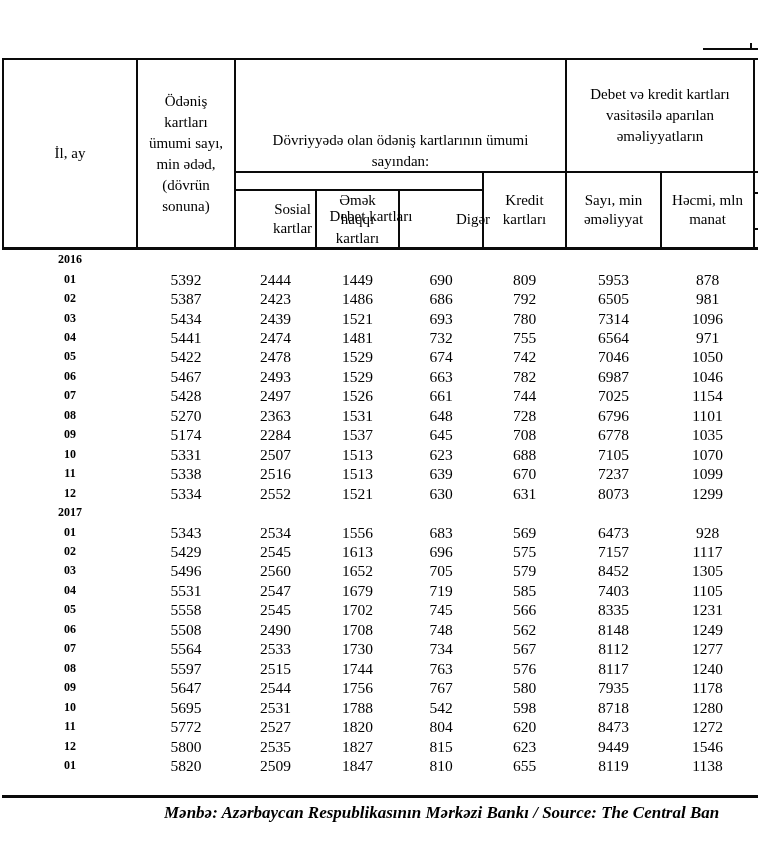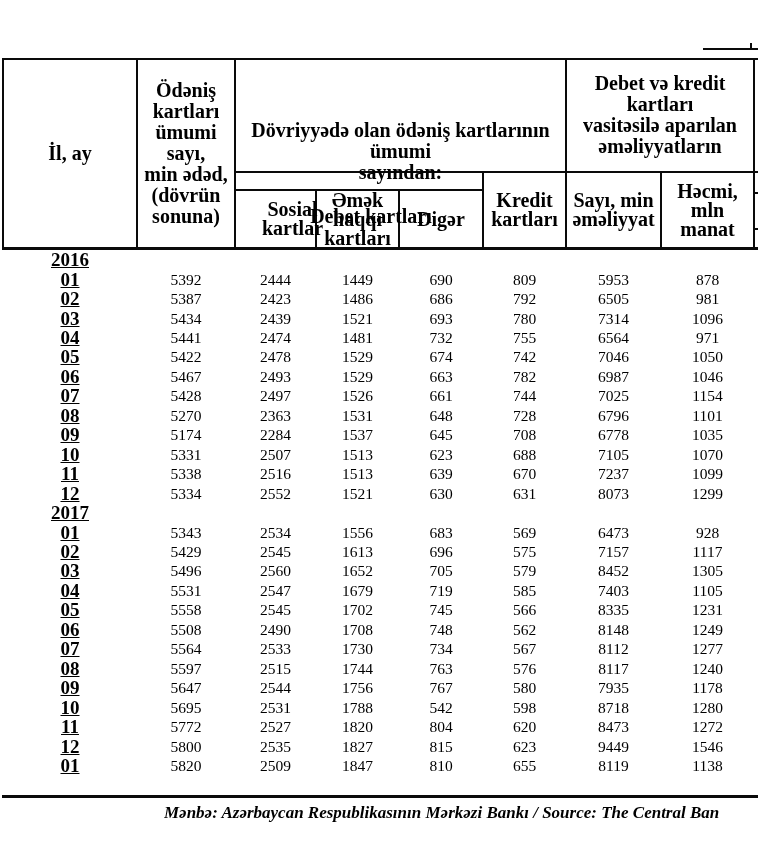--- a/index.html
+++ b/index.html
@@ -9,22 +9,22 @@
     background:#ffffff;
     overflow:hidden;
     font-family:"Liberation Serif","DejaVu Serif",serif;
     color:#000;
   }
   .line{position:absolute;background:#0a0a0a;}
   .hcell{
     position:absolute;
     display:flex;align-items:center;justify-content:center;
     text-align:center;
-    font-weight:bold;
-    font-size:20px;
+    font-weight:normal;
+    font-size:15px;
     line-height:21px;
     white-space:pre-line;
   }
   .hcell.small{line-height:19px;}
   .hcell.oneline{line-height:17px;border-radius:16px;}
   
   #tbody{
     position:absolute;left:3px;top:250px;width:751px;height:545px;
     display:flex;flex-direction:column;
   }
@@ -32,21 +32,21 @@
     display:flex;flex-direction:row;
     height:19.46px;min-height:19.46px;
     align-items:center;
   }
   .dc{
     text-align:center;
     font-size:15.5px;
     line-height:19px;
     overflow:hidden;
   }
-  .c0{width:134px;font-weight:bold;font-size:19px;text-decoration:underline;}
+  .c0{width:134px;font-weight:bold;font-size:12px;}
   .c1{width:98px;}
   .c2{width:81px;}
   .c3{width:83px;font-family:Liberation Serif, serif;}
   .c4{width:84px;}
   .c5{width:83px;}
   .c6{width:95px;}
   .c7{width:93px;}
   #footer{
     position:absolute;left:164px;top:801px;height:24px;width:700px;
     font-weight:bold;font-style:italic;
@@ -95,21 +95,21 @@
 
   <div class="hcell oneline" style="left:248px;top:171px;width:246px;height:26px;margin-top:32px;">Debet kartları</div>
 
   <div class="hcell small" style="left:236px;top:191px;width:79px;height:56px;padding-left:17px;">Sosial
 kartlar</div>
 
   <div class="hcell small" style="left:317px;top:191px;width:81px;height:56px;">Əmək
 haqqı
 kartları</div>
 
-  <div class="hcell small" style="left:400px;top:191px;width:82px;height:56px;">Digər</div>
+  <div class="hcell small" style="left:400px;top:191px;width:82px;height:56px;padding-left:32px;">Digər</div>
 
   <div class="hcell small" style="left:484px;top:173px;width:81px;height:74px;">Kredit
 kartları</div>
 
   <div class="hcell" style="left:567px;top:59px;width:186px;height:112px;">Debet və kredit  kartları
 vasitəsilə aparılan
 əməliyyatların</div>
 
   <div class="hcell small" style="left:567px;top:173px;width:93px;height:74px;">Sayı, min
 əməliyyat</div>

